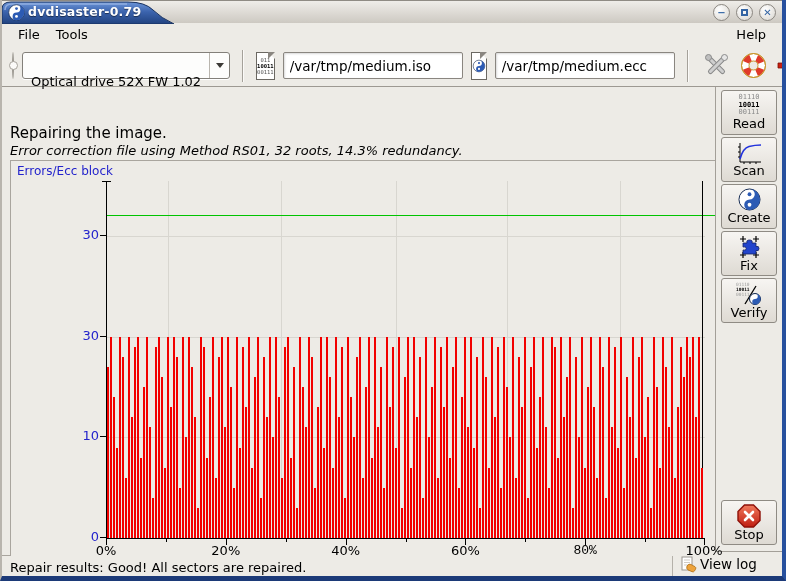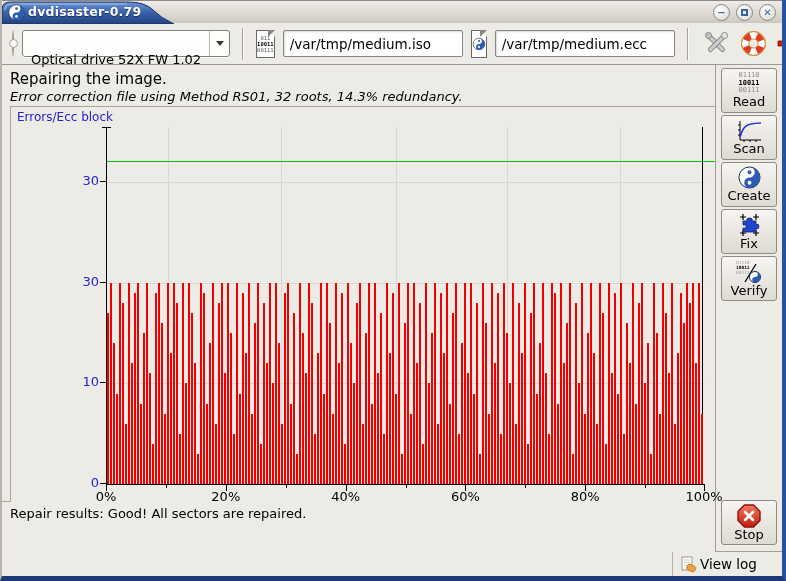--- a/index.html
+++ b/index.html
@@ -49,21 +49,21 @@
               display:flex; flex-direction:column; justify-content:center; align-items:center; }
   .filepage::before { content:""; position:absolute; right:-1px; top:-1px; width:0; height:0;
                       border-left:7px solid transparent; border-top:7px solid #edebe6; }
   .filepage::after { content:""; position:absolute; right:-1px; top:-1px; width:0; height:0;
                      border-bottom:7px solid transparent; border-left:7px solid #8a8680; }
   .bintxt { font-family:"DejaVu Sans Mono","Liberation Mono",monospace; font-size:5.5px; line-height:6px; text-align:center; }
   .toolicons { display:flex; align-items:center; gap:10px; margin-left:2px; }
 
   
   .mainrow { flex:1; display:flex; min-height:0; }
-  .leftcol { width:713px; flex:none; display:flex; flex-direction:column; }
+  .leftcol { width:713px; flex:none; display:flex; flex-direction:column;margin-top:32px; }
   .statusmsgs { padding:5px 8px 2px 8px; }
   .status-title { font-size:15px; }
   .status-sub { font-size:13px; font-style:italic; margin-top:1px; }
 
   .chartframe { margin-left:8px; width:705px; height:396px; border-top:1px solid #a9a59e; border-left:1px solid #a9a59e;
                 position:relative; flex:none; background:#edebe6; }
   .charttitle { position:absolute; left:6px; top:3px; font-size:12px; }
   .plot { position:absolute; left:95px; top:20px; width:599px; height:357px; }
   .yaxis { position:absolute; left:0; top:0; bottom:0; width:1px; background:#000; z-index:3; }
   .yaxis-cap { position:absolute; left:-4px; top:0; width:9px; height:1px; background:#000; z-index:3; }
@@ -134,20 +134,25 @@
         </div>
       <div class="wbtn">
           <span class="maxsq"></span>
         </div>
       <div class="wbtn">
           <span>✕</span>
         </div>
     </div>
   </div>
 
+  <div class="menubar">
+    <span class="menu-item">File</span>
+    <span class="menu-item">Tools</span>
+    <span class="menu-right">Help</span>
+  </div>
 
   <div class="toolbar">
     <div class="disc"></div>
     <div class="combo">
       <span class="combo-text">Optical drive 52X FW 1.02</span>
       <span class="combo-arrow">
           <span class="arrow-down"></span>
         </span>
     </div>
     <div class="tsep"></div>
@@ -433,21 +438,21 @@
             <div class="xtick" style="left: 119.8px; height: 7px;"></div>
             <div class="xlab" style="left: 97.8px;">20%</div>
             <div class="xtick" style="left: 179.7px; height: 4px;"></div>
             <div class="xtick" style="left: 239.6px; height: 7px;"></div>
             <div class="xlab" style="left: 217.6px;">40%</div>
             <div class="xtick" style="left: 299.5px; height: 4px;"></div>
             <div class="xtick" style="left: 359.4px; height: 7px;"></div>
             <div class="xlab" style="left: 337.4px;">60%</div>
             <div class="xtick" style="left: 419.3px; height: 4px;"></div>
             <div class="xtick" style="left: 479.2px; height: 7px;"></div>
-            <div class="xlab" style="left: 457.2px;">80%</div>
+            <div class="xlab" style="left: 457.2px; font-family: Liberation Mono, monospace;">80%</div>
             <div class="xtick" style="left: 539.1px; height: 4px;"></div>
             <div class="xtick" style="left: 598px; height: 7px;"></div>
             <div class="xlab" style="left: 576px;">100%</div>
           </div>
       </div>
 
       <div class="repairline">Repair results: Good! All sectors are repaired.</div>
     </div>
 
     <div class="sidecol">

